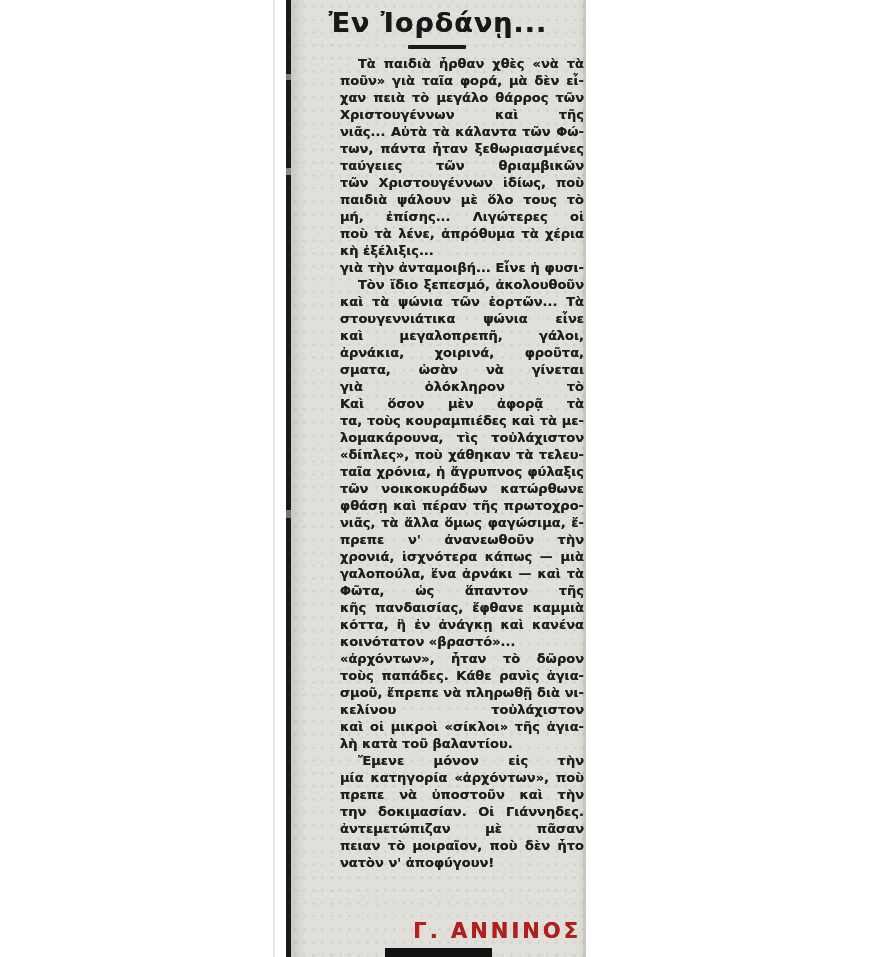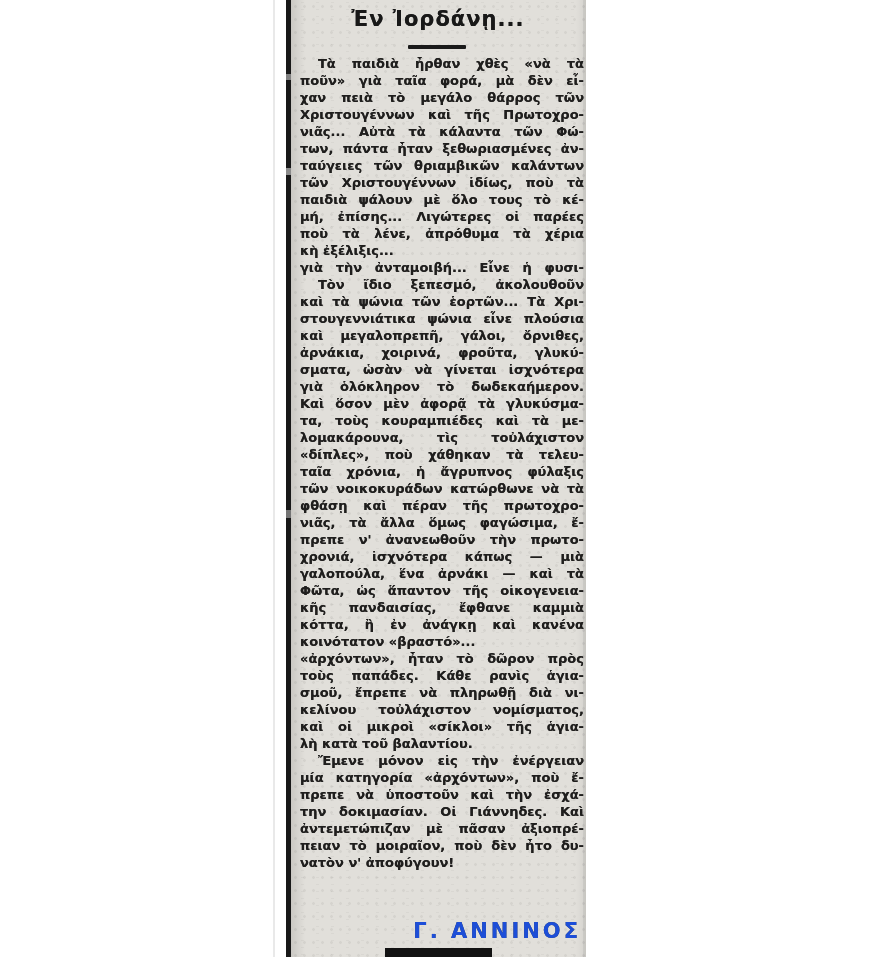--- a/index.html
+++ b/index.html
@@ -63,21 +63,21 @@
     height: 957px;
     background: rgba(40,40,40,0.07);
   }
 
   .article-title {
     position: absolute;
     left: 296px;
     top: 7px;
     width: 284px;
     text-align: center;
-    font-size: 21px;
+    font-size: 27px;
     font-weight: 700;
     letter-spacing: 1px;
     color: #181818;
     text-shadow: 0 0 0.5px rgba(20,20,20,0.8);
   }
 
   .title-rule {
     position: absolute;
     left: 408px;
     top: 45px;
@@ -99,34 +99,35 @@
   }
 
   .para { margin: 0; padding: 0; }
 
   .line {
     height: 17px;
     line-height: 17px;
     text-align: justify;
     text-align-last: justify;
     overflow: hidden;
+    margin-left: 40px;
   }
   .line.first { text-indent: 18px; }
   .line.last  { text-align-last: left; }
 
   .signature {
     position: absolute;
     left: 300px;
     top: 919px;
     width: 281px;
     text-align: right;
     font-size: 21px;
     font-weight: 700;
     letter-spacing: 3px;
-    color: #1d4ed8;
+    color: #b91c1c;
     text-shadow: 0 0 0.5px rgba(20,20,20,0.8);
   }
 
   .bottom-bar {
     position: absolute;
     left: 385px;
     top: 948px;
     width: 107px;
     height: 9px;
     background: #121212;

